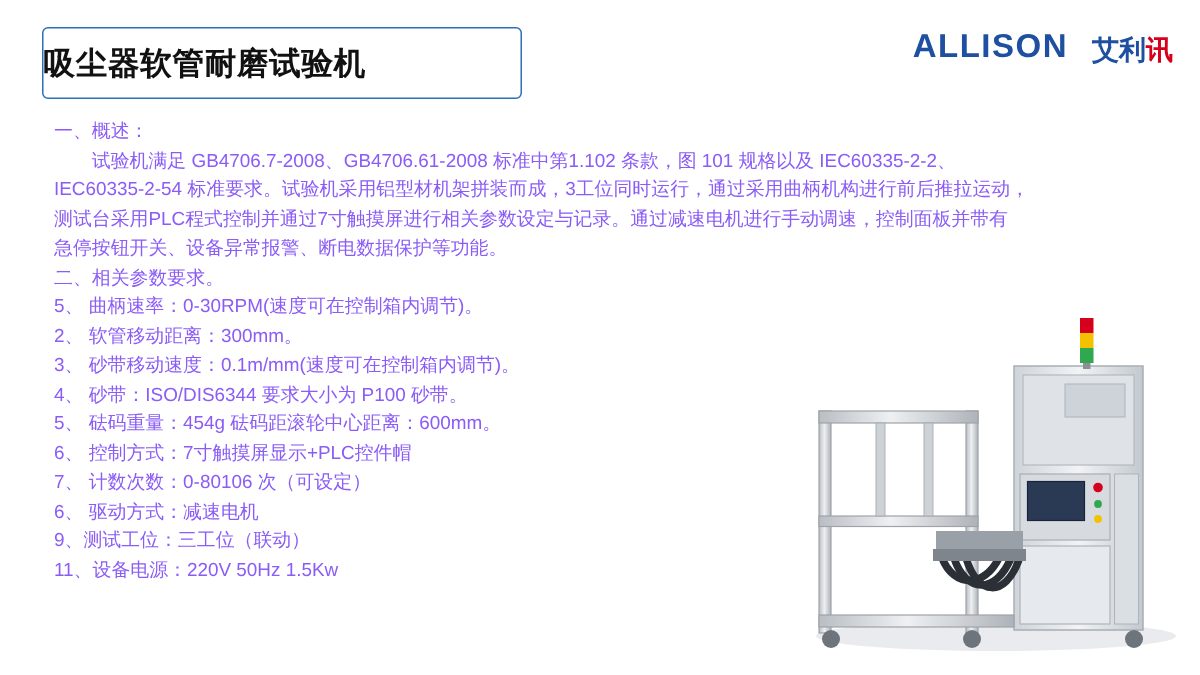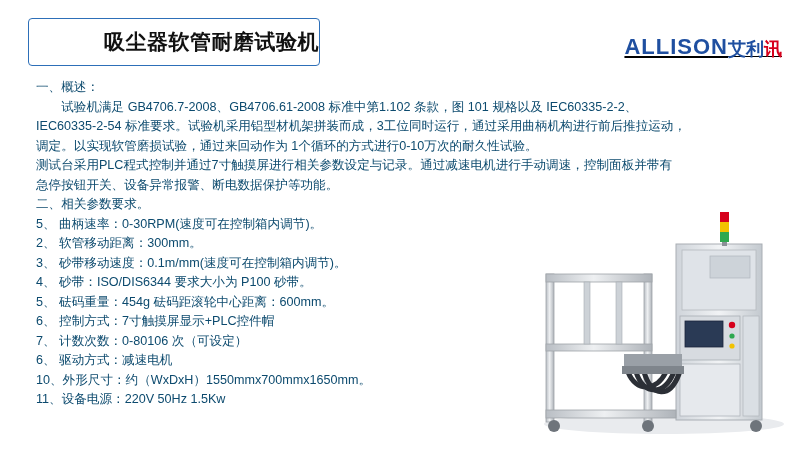--- a/index.html
+++ b/index.html
@@ -18,45 +18,44 @@
     position: relative;
     width: 800px;
     height: 450px;
     box-sizing: border-box;
   }
   
   .title-box {
     position: absolute;
     left: 28px;
     top: 18px;
-    width: 292px;
+    width: 320px;
     height: 48px;
     border: 1.6px solid #2d6fb8;
     border-radius: 4px;
     display: flex;
     align-items: center;
-    justify-content: flex-end;
+    justify-content: flex-start;
     box-sizing: border-box;
   }
   .title-text {
     font-size: 21px;
     font-weight: bold;
     color: #111111;
     letter-spacing: 0.5px;
     white-space: nowrap;
   }
   
   .logo {
     position: absolute;
     right: 18px;
-    top: 36px;
+    top: 20px;
     display: flex;
     align-items: flex-end;
-    gap: 0;
-    text-decoration: underline;
+    gap: 16px;
   }
   .logo-en {
     font-size: 22px;
     font-weight: bold;
     color: #1f4fa0;
     letter-spacing: 1px;
     line-height: 1;
   }
   .logo-cn {
     font-size: 18px;
@@ -68,21 +67,21 @@
   .logo-cn .hl {
     color: #d6001c;
   }
   
   .content {
     position: absolute;
     left: 36px;
     top: 78px;
     width: 740px;
     font-size: 12.6px;
-    color: #0c4a6e;
+    color: #8b5cf6;
     line-height: 1.47;
   }
   .content p {
     margin: 0 0 1px 0;
   }
   .indent {
     text-indent: 2em;
   }
   .heading {
     margin-top: 1px;
@@ -111,33 +110,32 @@
 
   <div class="logo">
     <span class="logo-en">ALLISON</span>
     <span class="logo-cn"><span>艾利</span><span class="hl">讯</span></span>
   </div>
 
   <div class="content">
     <p class="heading">一、概述：</p>
     <p class="indent">试验机满足 GB4706.7-2008、GB4706.61-2008 标准中第1.102 条款，图 101 规格以及 IEC60335-2-2、</p>
     <p>IEC60335-2-54 标准要求。试验机采用铝型材机架拼装而成，3工位同时运行，通过采用曲柄机构进行前后推拉运动，</p>
-    <p>调定。以实现软管磨损试验，通过来回动作为 1个循环的方式进行0-10万次的耐久性试验。</p>
     <p>测试台采用PLC程式控制并通过7寸触摸屏进行相关参数设定与记录。通过减速电机进行手动调速，控制面板并带有</p>
     <p>急停按钮开关、设备异常报警、断电数据保护等功能。</p>
     <p class="heading">二、相关参数要求。</p>
     <p class="list-line">5、 曲柄速率：0-30RPM(速度可在控制箱内调节)。</p>
     <p class="list-line">2、 软管移动距离：300mm。</p>
     <p class="list-line">3、 砂带移动速度：0.1m/mm(速度可在控制箱内调节)。</p>
     <p class="list-line">4、 砂带：ISO/DIS6344 要求大小为 P100 砂带。</p>
     <p class="list-line">5、 砝码重量：454g    砝码距滚轮中心距离：600mm。</p>
     <p class="list-line">6、 控制方式：7寸触摸屏显示+PLC控件帽</p>
     <p class="list-line">7、 计数次数：0-80106 次（可设定）</p>
     <p class="list-line">6、 驱动方式：减速电机</p>
-    <p class="list-line">10、外形尺寸：约（WxDxH）1550mmx700mmx1650mm。</p>
+    <p class="list-line">9、测试工位：三工位（联动）</p>
     <p class="list-line">11、设备电源：220V  50Hz   1.5Kw</p>
   </div>
 
   <div class="photo">
     <svg viewBox="0 0 268 250" width="268" height="250">
       <defs>
         <linearGradient id="metal" x1="0" y1="0" x2="1" y2="0">
           <stop offset="0%" stop-color="#b9bec4"></stop>
           <stop offset="45%" stop-color="#eef0f2"></stop>
           <stop offset="100%" stop-color="#aeb3b9"></stop>

